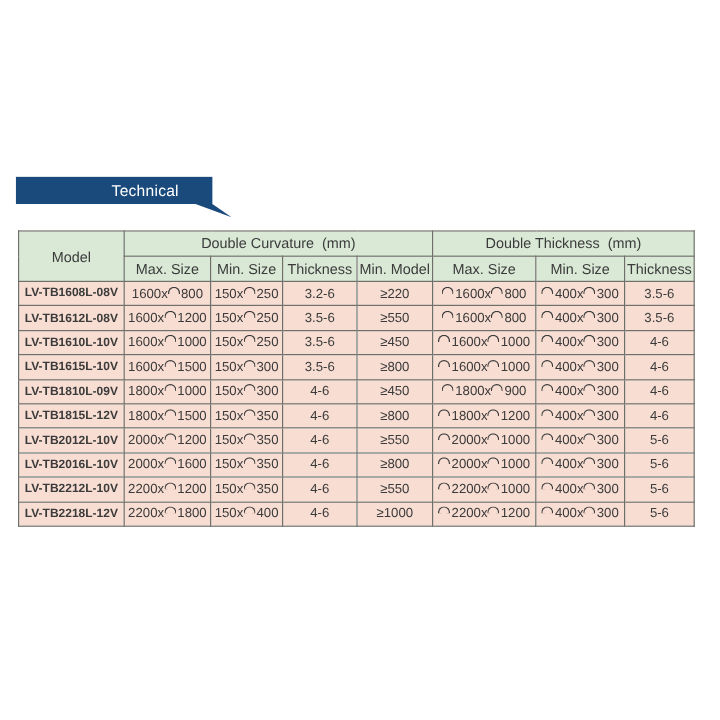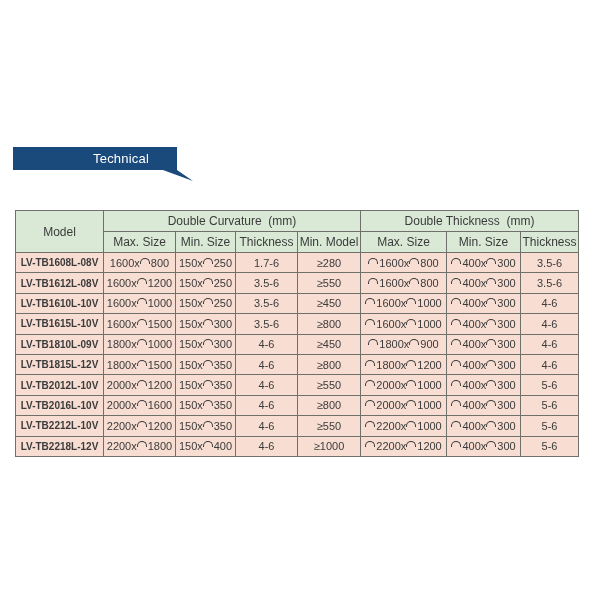--- a/index.html
+++ b/index.html
@@ -10,21 +10,21 @@
   .banner{
     position:absolute;left:13px;top:147px;width:180px;height:34px;
     background:#1a4a7c;
     clip-path:polygon(0 0, 91.1% 0, 91.1% 67.6%, 100% 100%, 83.3% 67.6%, 0 67.6%);
   }
   .banner-text{
     display:block;width:136px;line-height:23px;text-align:right;
     color:#ffffff;font-size:13px;letter-spacing:0.2px;
   }
   table.spec{
-    position:absolute;left:15px;top:210px;width:563px;
+    position:absolute;left:15px;top:192px;width:563px;
     border-collapse:collapse;table-layout:fixed;
     border:1px solid #5f5f58;
   }
   table.spec th, table.spec td{
     border:1px solid #70706a;
     font-weight:normal;color:#3b3b3b;
     text-align:center;vertical-align:middle;
     padding:0;overflow:hidden;white-space:nowrap;
   }
   table.spec thead th{
@@ -76,22 +76,22 @@
       <th>Max. Size</th>
       <th>Min. Size</th>
       <th>Thickness</th>
     </tr>
   </thead>
   <tbody>
       <tr>
         <td class="model">LV-TB1608L-08V</td>
         <td>1600x<span class="arc"></span>800</td>
         <td>150x<span class="arc"></span>250</td>
-        <td>1.7-6</td>
-        <td>≥280</td>
+        <td>3.2-6</td>
+        <td>≥220</td>
         <td><span class="arc"></span>1600x<span class="arc"></span>800</td>
         <td><span class="arc"></span>400x<span class="arc"></span>300</td>
         <td>3.5-6</td>
       </tr>
       <tr>
         <td class="model">LV-TB1612L-08V</td>
         <td>1600x<span class="arc"></span>1200</td>
         <td>150x<span class="arc"></span>250</td>
         <td>3.5-6</td>
         <td>≥550</td>

